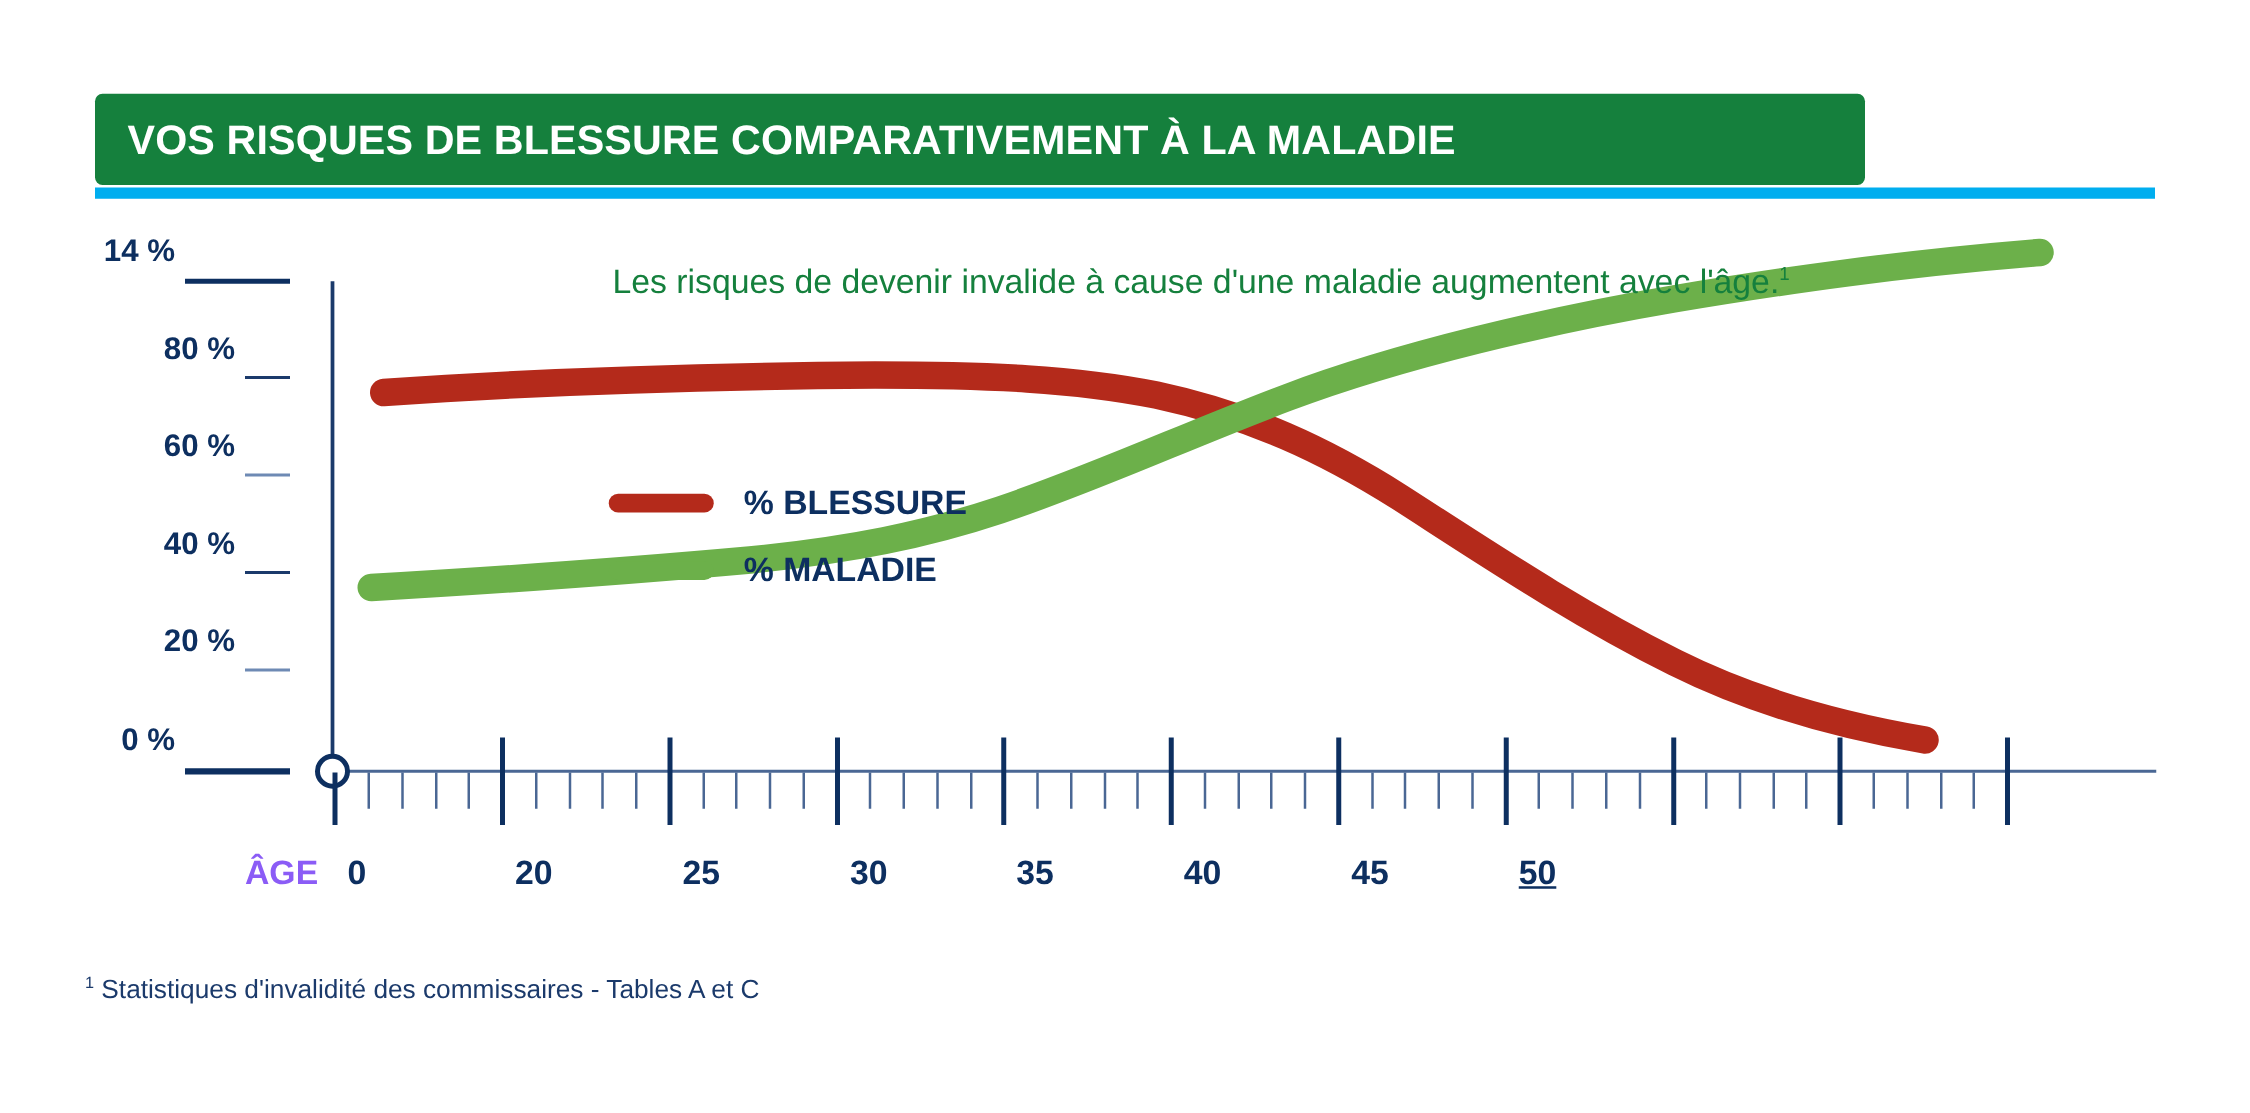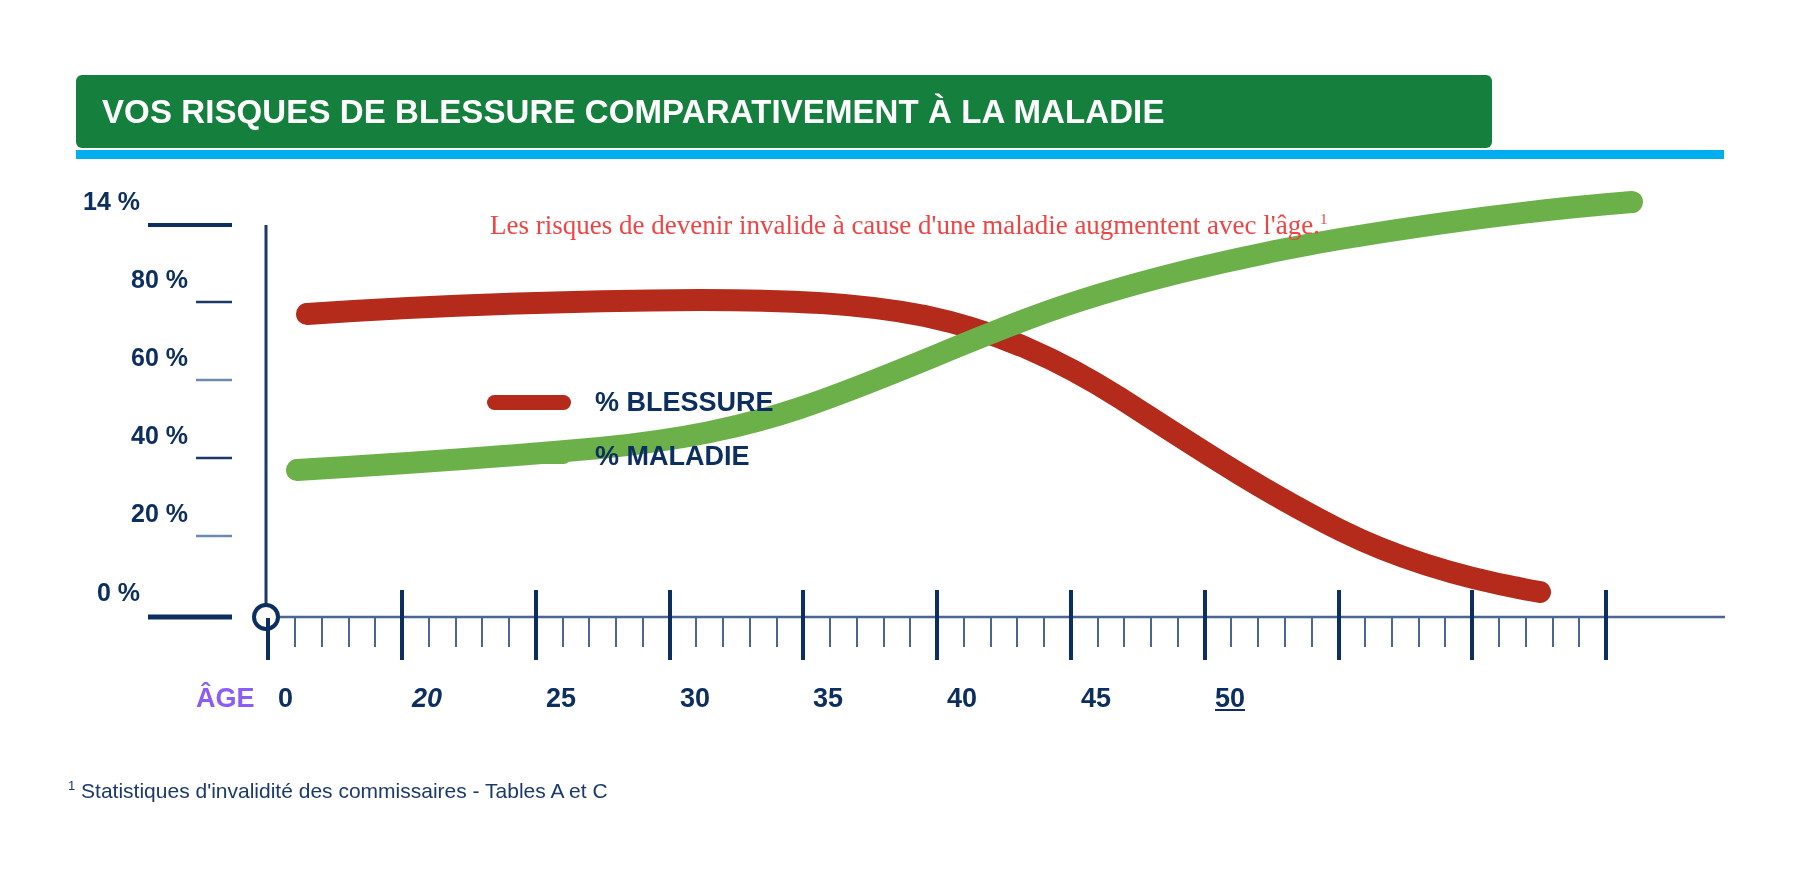--- a/index.html
+++ b/index.html
@@ -39,21 +39,21 @@
     white-space:nowrap;
   }
   #age-label{
     position:absolute; color:#8b5cf6; font-size:27px; font-weight:bold;
     left:196px; top:683px; white-space:nowrap;
   }
 
   
   #subtitle{
     position:absolute; left:490px; top:210px;
-    color:#ef4444; font-size:27px; white-space:nowrap;font-family:Liberation Serif, serif;
+    color:#15803d; font-size:27px; white-space:nowrap;
   }
   #subtitle sup{font-size:15px; vertical-align:super;}
 
   
   #legend{position:absolute; left:487px; top:375px;}
   .legend-row{display:flex; align-items:center; height:54px;}
   .legend-swatch{width:84px; height:15px; border-radius:8px; margin-right:24px;}
   .legend-label{color:#0D2F60; font-size:27px; font-weight:bold; white-space:nowrap;}
 
   
@@ -184,21 +184,21 @@
   </div>
   <div class="legend-row">
     <div class="legend-swatch" style="background:#6CB04A;"></div>
     <div class="legend-label">% MALADIE</div>
   </div>
 </div>
 
 <div id="age-label">ÂGE</div>
 
 <div class="xtick" style="left:278px; top:683px;">0</div>
-<div class="xtick" style="left: 412px; top: 683px; font-style: italic;">20</div>
+<div class="xtick" style="left: 412px; top: 683px;">20</div>
 <div class="xtick" style="left: 546px; top: 683px;">25</div>
 <div class="xtick" style="left: 680px; top: 683px;">30</div>
 <div class="xtick" style="left: 813px; top: 683px;">35</div>
 <div class="xtick" style="left: 947px; top: 683px; text-align: center;">40</div>
 <div class="xtick" style="left: 1081px; top: 683px;">45</div>
 <div class="xtick" style="left: 1215px; top: 683px; text-decoration: underline;">50</div>
 
 <div id="footnote">
   <sup>1</sup>
   <span>Statistiques d'invalidité des commissaires - Tables A et C</span>

